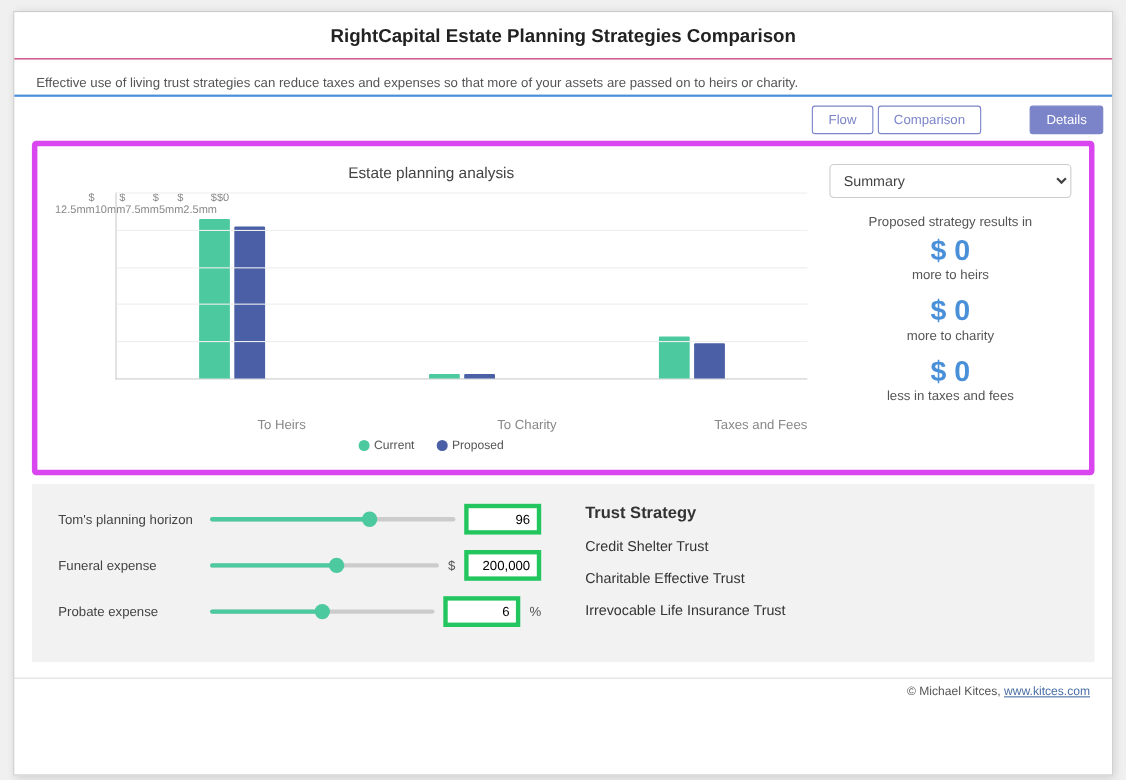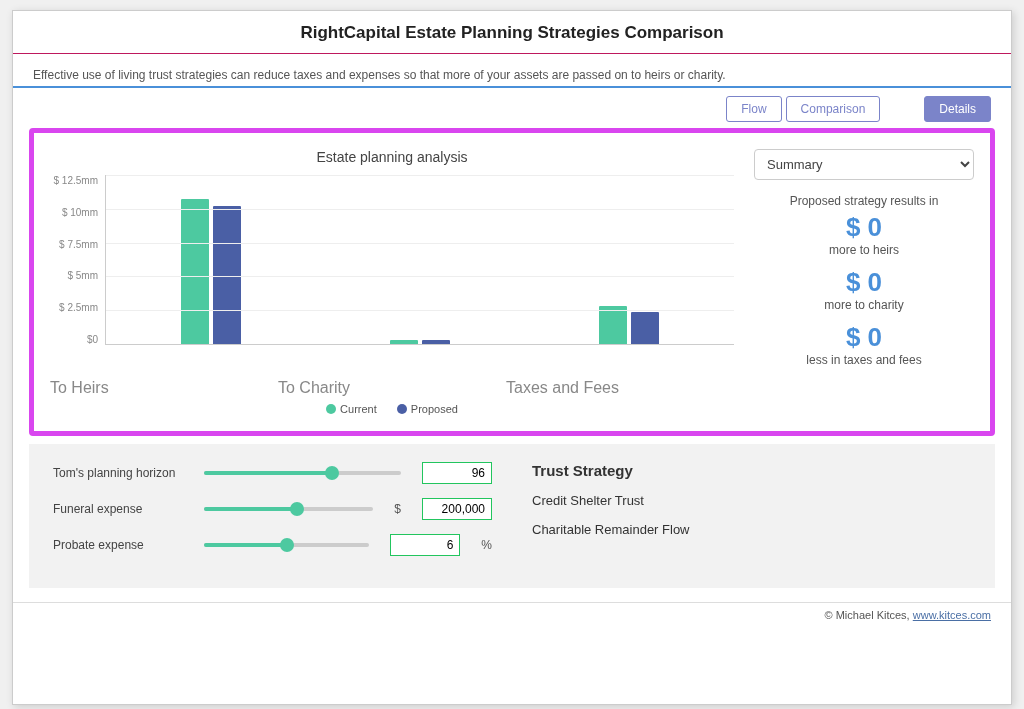--- a/index.html
+++ b/index.html
@@ -41,21 +41,21 @@
       color: #4a6fa5;
       margin-bottom: 6px;
     }
     .estate-subtitle {
       font-size: 12px;
       color: #555;
     }
     .tab-row {
       display: flex;
       justify-content: flex-end;
-      padding: 8px 20px 0 20px;
+      padding: 8px 8px 0 20px;
       gap: 4px;
       margin-bottom: 6px;
     }
     .tab-btn {
       padding: 5px 14px;
       border: 1px solid #7b84c9;
       background: white;
       color: #7b84c9;
       font-size: 12px;
       cursor: pointer;
@@ -91,21 +91,20 @@
       position: relative;
       padding-left: 55px;
       padding-bottom: 30px;
     }
     .y-axis-labels {
       position: absolute;
       left: 0;
       top: 0;
       height: 170px;
       display: flex;
-      flex-direction: column;
       justify-content: space-between;
       font-size: 10px;
       color: #888;
       text-align: right;
       width: 52px;
       padding-right: 4px;
     }
     .chart-grid {
       display: flex;
       align-items: flex-end;
@@ -129,22 +128,22 @@
     }
     .bar-green { background: #4dc9a0; }
     .bar-blue { background: #4a5fa5; }
     .x-axis-labels {
       display: flex;
       margin-top: 4px;
       padding-left: 0;
     }
     .x-label {
       flex: 1;
-      text-align: left;
-      font-size: 16px;
+      text-align: right;
+      font-size: 12px;
       color: #888;
     }
     .chart-legend {
       display: flex;
       justify-content: center;
       gap: 20px;
       margin-top: 6px;
       font-size: 11px;
       color: #555;
     }
@@ -223,21 +222,21 @@
     .section-heading {
       font-size: 15px;
       font-weight: bold;
       color: #333;
       margin-bottom: 14px;
     }
     .form-row {
       display: flex;
       align-items: center;
       margin-bottom: 14px;
-      gap: 21px;
+      gap: 8px;
     }
     .form-label {
       font-size: 12px;
       color: #444;
       min-width: 130px;
     }
     .slider-track {
       flex: 1;
       height: 4px;
       background: #ccc;
@@ -254,21 +253,21 @@
     .slider-thumb {
       width: 14px;
       height: 14px;
       background: #4dc9a0;
       border-radius: 50%;
       position: absolute;
       top: -5px;
       left: calc(65% - 7px);
     }
     .input-box {
-      border: 1px solid #22c55e;
+      border: 4px solid #22c55e;
       padding: 3px 6px;
       font-size: 12px;
       width: 70px;
       text-align: right;
       background: white;
     }
     .input-prefix {
       font-size: 12px;
       color: #555;
     }
@@ -441,21 +440,22 @@
             <div class="slider-thumb slider-thumb-3"></div>
           </div>
           <input class="input-box" type="text" value="6" style="">
           <span class="input-suffix">%</span>
         </div>
       </div>
 
       <div class="trust-strategy">
         <div class="section-heading">Trust Strategy</div>
         <div class="trust-item">Credit Shelter Trust</div>
-        <div class="trust-item">Charitable Remainder Flow</div>
+        <div class="trust-item">Charitable Effective Trust</div>
+        <div class="trust-item">Irrevocable Life Insurance Trust</div>
       </div>
 
     </div>
 
     <div class="footer-bar">
       <span>© Michael Kitces,</span>
       <a href="#">www.kitces.com</a>
     </div>
 
   </div>

